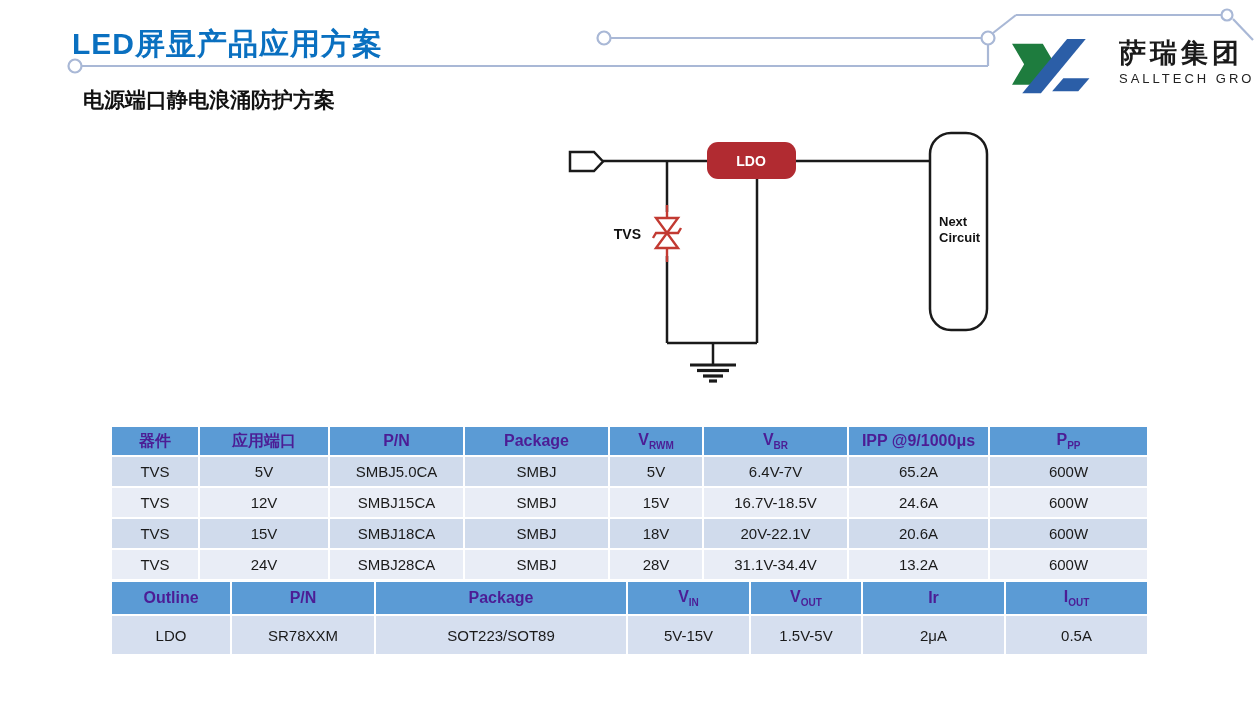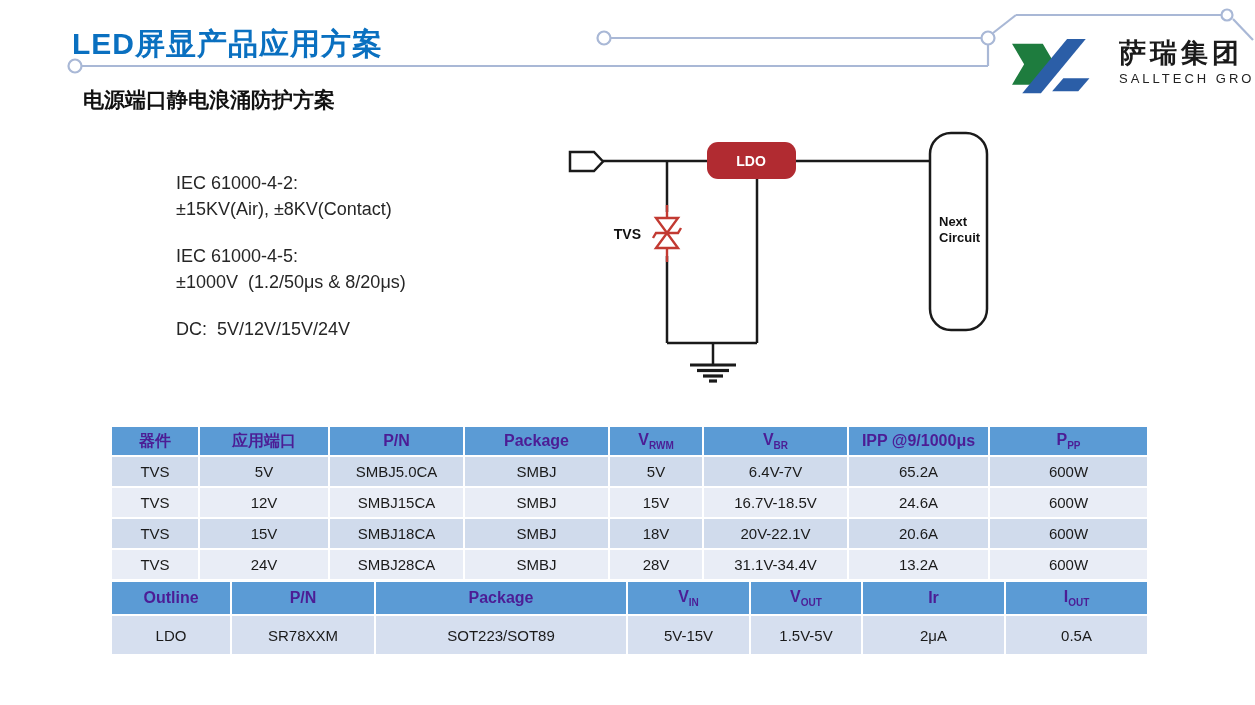--- a/index.html
+++ b/index.html
@@ -70,27 +70,20 @@
       <polygon points="55,42 83,42 71,56 43,56" fill="#2B5EA7"></polygon>
     </svg>
     <div>
       <div class="logo-text-cn">萨瑞集团</div>
       <div class="logo-text-en">SALLTECH GROUP</div>
     </div>
   </div>
 
   <div class="subtitle">电源端口静电浪涌防护方案</div>
 
-  <div class="specs">
-    <div class="spec-line">IEC 61000-4-2:</div>
-    <div class="spec-line spec-gap">±15KV(Air), ±8KV(Contact)</div>
-    <div class="spec-line">IEC 61000-4-5:</div>
-    <div class="spec-line spec-gap">±1000V  (1.2/50μs &amp; 8/20μs)</div>
-    <div class="spec-line">DC:  5V/12V/15V/24V</div>
-  </div>
 
   <svg style="position:absolute;left:555px;top:118px;" width="450" height="275" viewBox="555 118 450 275">
 
     <g stroke="#1a1a1a" stroke-width="2.5" fill="none">
       <line x1="603" y1="161" x2="930" y2="161"></line>
       <line x1="667" y1="161" x2="667" y2="212"></line>
       <line x1="667" y1="256" x2="667" y2="343"></line>
       <line x1="757" y1="179" x2="757" y2="343"></line>
       <line x1="667" y1="343" x2="757" y2="343"></line>
       <line x1="713" y1="343" x2="713" y2="364"></line>

